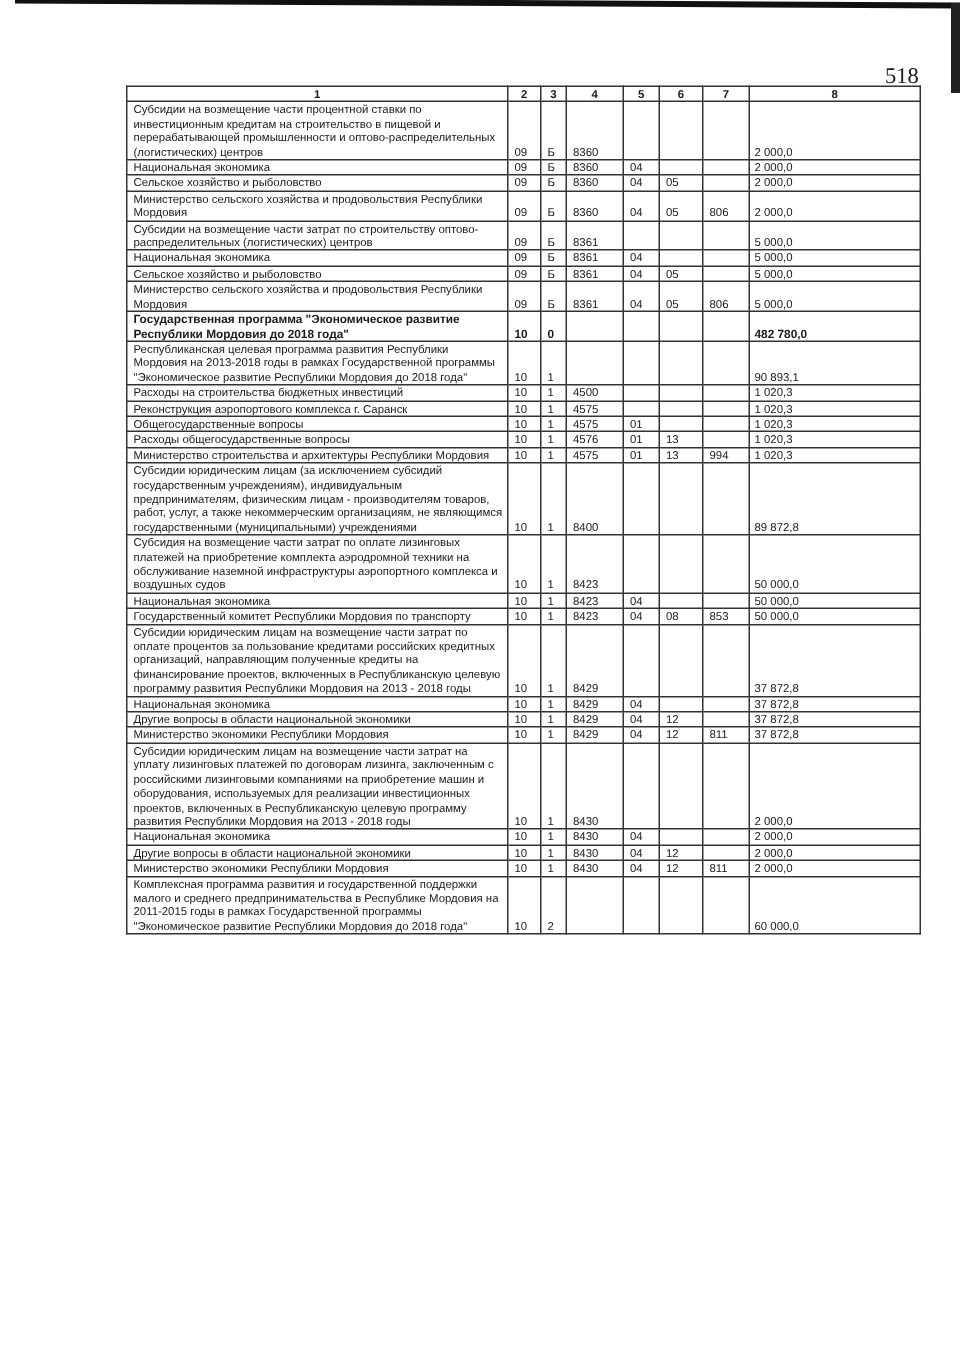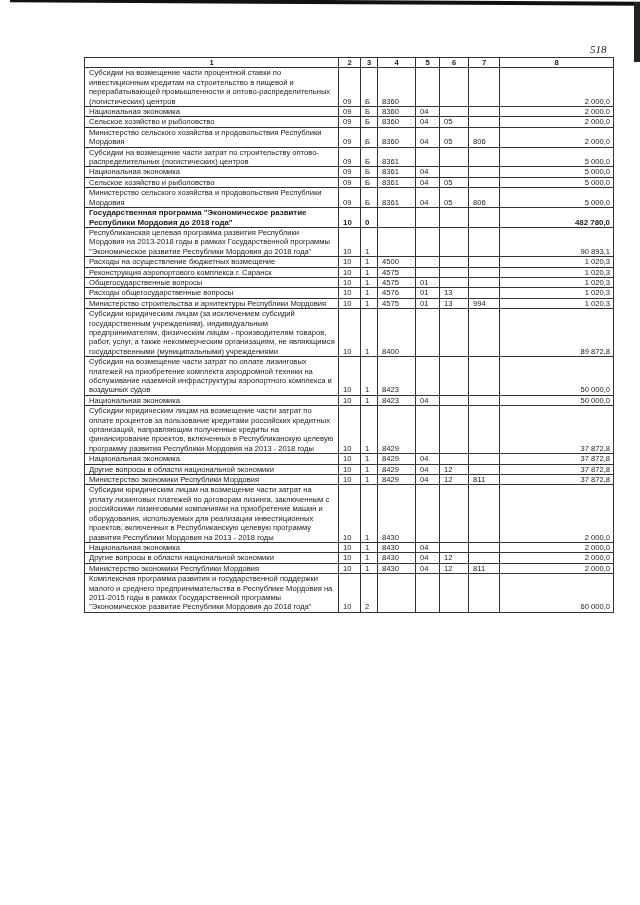--- a/index.html
+++ b/index.html
@@ -1,25 +1,25 @@
 <!DOCTYPE html>
 <html><head>
 <meta charset="utf-8">
 <style>
   html, body { margin: 0; padding: 0; background: #ffffff; }
   body { width: 640px; height: 905px; position: relative; overflow: hidden;
          font-family: "Liberation Sans", sans-serif; color: #1a1a1a; }
   .top-edge { position: absolute; left: 10px; top: 0; width: 630px; height: 4px; background: #111; transform: skewY(0.3deg); }
   .top-edge2 { position: absolute; right: 0; top: 2px; width: 6px; height: 60px; background: #222; }
-  .page-num { position: absolute; left: 590px; top: 43px; font-family: "Liberation Serif", serif; font-size: 11px; font-style: italic; }
+  .page-num { position: absolute; left: 590px; top: 43px; font-family: "Liberation Serif", serif; font-size: 15px; }
   table.budget { position: absolute; left: 84px; top: 57px; width: 529px; border-collapse: collapse; table-layout: fixed; font-size: 7.6px; line-height: 9.4px; }
   table.budget td, table.budget th { border: 1px solid #333; padding: 0 2px 0 3px; vertical-align: bottom; white-space: normal; overflow: hidden; }
   table.budget th { font-weight: bold; text-align: center; height: 9px; vertical-align: middle; padding: 0; }
   table.budget td.c { text-align: left; padding-left: 4px; }
-  table.budget td.r { text-align: right; padding-right: 3px; }
+  table.budget td.r { text-align: left; padding-right: 3px; }
   tr.bold td { font-weight: bold; font-size: 7.9px; }
   col.c1 { width: 254px; } col.c2 { width: 22px; } col.c3 { width: 17px; }
   col.c4 { width: 38px; } col.c5 { width: 24px; } col.c6 { width: 29px; }
   col.c7 { width: 31px; } col.c8 { width: 114px; }
 </style>
 </head>
 <body>
 
 <div class="top-edge"></div>
 <div class="top-edge2"></div>
@@ -144,21 +144,21 @@
         <td class="c">Республиканская целевая программа развития Республики Мордовия на 2013-2018 годы в рамках Государственной программы "Экономическое развитие Республики Мордовия до 2018 года"</td>
         <td class="c">10</td>
         <td class="c">1</td>
         <td class="c"></td>
         <td class="c"></td>
         <td class="c"></td>
         <td class="c"></td>
         <td class="r">90 893,1</td>
       </tr>
       <tr>
-        <td class="c">Расходы на осуществление бюджетных возмещение</td>
+        <td class="c">Расходы на строительства бюджетных инвестиций</td>
         <td class="c">10</td>
         <td class="c">1</td>
         <td class="c">4500</td>
         <td class="c"></td>
         <td class="c"></td>
         <td class="c"></td>
         <td class="r">1 020,3</td>
       </tr>
       <tr>
         <td class="c">Реконструкция аэропортового комплекса  г. Саранск</td>
@@ -224,20 +224,30 @@
         <td class="c">Национальная экономика</td>
         <td class="c">10</td>
         <td class="c">1</td>
         <td class="c">8423</td>
         <td class="c">04</td>
         <td class="c"></td>
         <td class="c"></td>
         <td class="r">50 000,0</td>
       </tr>
       <tr>
+        <td class="c">Государственный комитет Республики Мордовия по транспорту</td>
+        <td class="c">10</td>
+        <td class="c">1</td>
+        <td class="c">8423</td>
+        <td class="c">04</td>
+        <td class="c">08</td>
+        <td class="c">853</td>
+        <td class="r">50 000,0</td>
+      </tr>
+      <tr>
         <td class="c">Субсидии юридическим лицам на возмещение части затрат по оплате процентов за пользование кредитами российских кредитных организаций, направляющим полученные кредиты на финансирование проектов, включенных в Республиканскую целевую программу развития Республики Мордовия на 2013 - 2018 годы</td>
         <td class="c">10</td>
         <td class="c">1</td>
         <td class="c">8429</td>
         <td class="c"></td>
         <td class="c"></td>
         <td class="c"></td>
         <td class="r">37 872,8</td>
       </tr>
       <tr>

